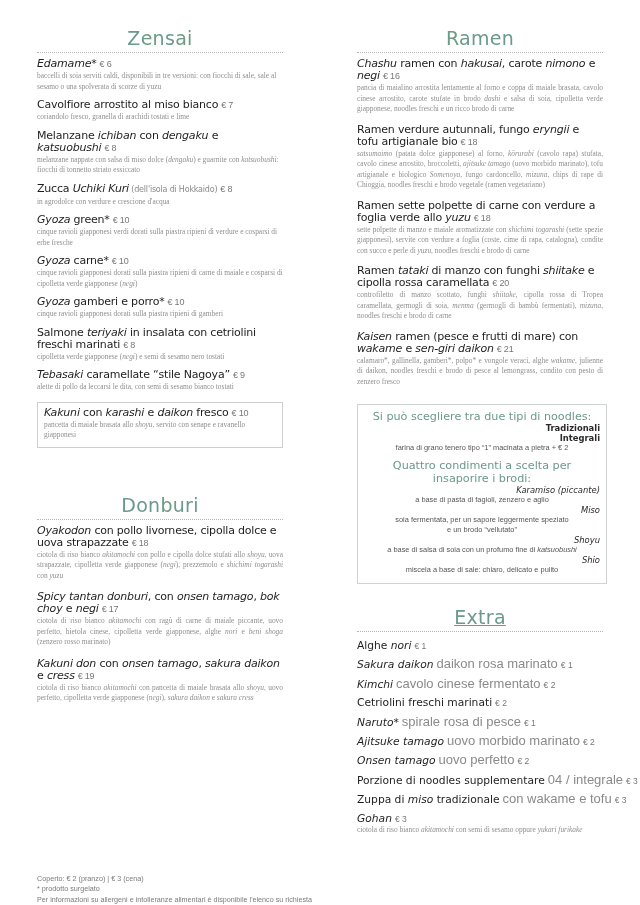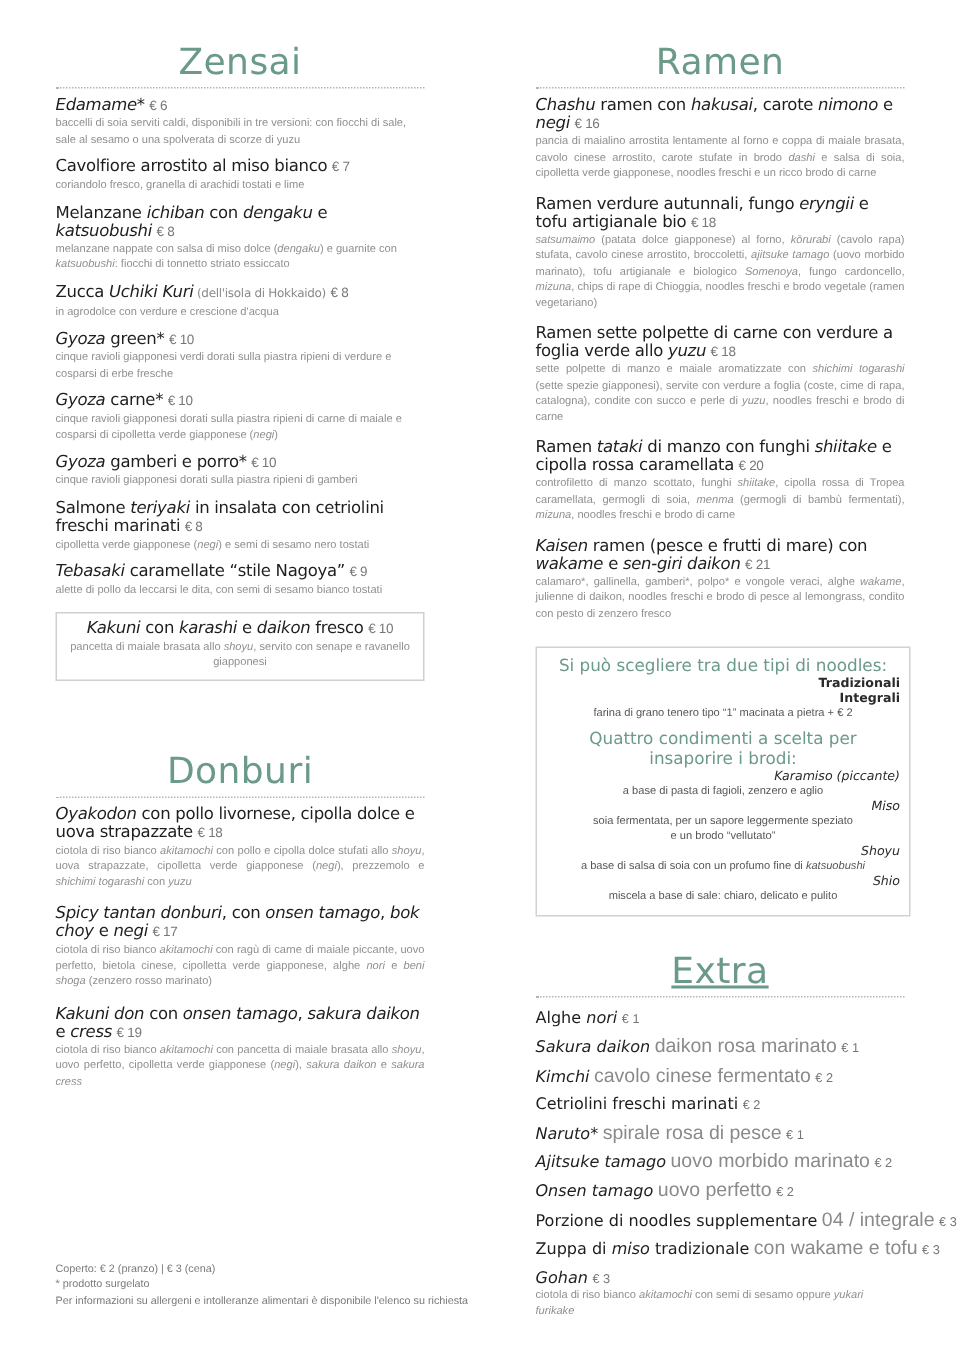--- a/index.html
+++ b/index.html
@@ -3,41 +3,41 @@
 <meta charset="utf-8">
 <style>
   * { box-sizing: border-box; margin: 0; padding: 0; }
   html, body { width: 640px; height: 905px; background: #ffffff; overflow: hidden; }
   body { font-family: "Liberation Sans", "DejaVu Sans", sans-serif; color: #1e1e1e; position: relative; }
   .col { position: absolute; top: 0; width: 246px; }
   .col-left { left: 37px; }
   .col-right { left: 357px; }
   .section-title {
     font-family: "DejaVu Sans", sans-serif;
-    color: #6b9a88; font-size: 24px; text-align: center;
+    color: #6b9a88; font-size: 19px; text-align: center;
     padding-bottom: 3px; border-bottom: 1px dotted #b5b5b5; margin-bottom: 5px;
     letter-spacing: 0.3px;
   }
   .item { margin-bottom: 7px; }
   .name { font-family: "DejaVu Sans", sans-serif; font-size: 11px; line-height: 12px; color: #1e1e1e; letter-spacing: -0.2px; }
   .name i { font-style: italic; }
   .price { font-size: 9px; color: #777; margin-left: 3px; font-family: "Liberation Sans", sans-serif; }
   .note { font-size: 8px; color: #8a8a8a; }
-  .desc { font-family: Liberation Sans, sans-serif; font-size: 7.4px; line-height: 10.5px; color: #8f8f8f; margin-top: 1px; }
+  .desc { font-family: Liberation Serif, serif; font-size: 7.4px; line-height: 10.5px; color: #8f8f8f; margin-top: 1px; }
   .desc.justify { text-align: justify; }
-  .boxed { border: 1px solid #cfcfcf; padding: 4px 6px 6px 6px; text-align: center; margin: 9px 0 0 0; }
+  .boxed { border: 1px solid #cfcfcf; padding: 4px 6px 6px 6px; text-align: left; margin: 9px 0 0 0; }
   .noodle-box { border: 1px solid #cfd4d2; padding: 5px 6px 8px 6px; text-align: center; margin-top: 17px; width: 250px; }
   .nb-title { font-family: "DejaVu Sans", sans-serif; color: #6b9a88; font-size: 11.2px; line-height: 13px; }
   .nb-sub { font-family: "DejaVu Sans", sans-serif; font-size: 8.4px; line-height: 10px; color: #2a2a2a; font-weight: bold; text-align: right; }
   .nb-sub.it { font-style: italic; font-weight: normal; }
   .nb-desc { font-size: 7.4px; line-height: 10px; color: #555; }
   .extra-row { font-family: "DejaVu Sans", sans-serif; font-size: 10.7px; line-height: 17.4px; color: #1e1e1e; white-space: nowrap; }
   .extra-row .note { font-family: Liberation Sans, sans-serif; font-size: 13px; color: #8a8a8a; margin-left: 3px; }
   .extra-row .price { font-size: 8.5px; }
-  .footer { position: absolute; left: 37px; top: 841px; font-size: 7.2px; line-height: 10.3px; color: #7a7a7a; }
+  .footer { position: absolute; left: 37px; top: 874px; font-size: 7.2px; line-height: 10.3px; color: #7a7a7a; }
 </style>
 </head>
 <body>
 
 <div class="col col-left">
   <div class="section-title" style="margin-top:27px;">Zensai</div>
   <div id="zensai-list">
       <div class="item">
         <div class="name"><span><i>Edamame</i>*</span><span class="price">€ 6</span></div>
         <div class="desc">baccelli di soia serviti caldi, disponibili in tre versioni: con fiocchi di sale, sale al sesamo o una spolverata di scorze di yuzu</div>

